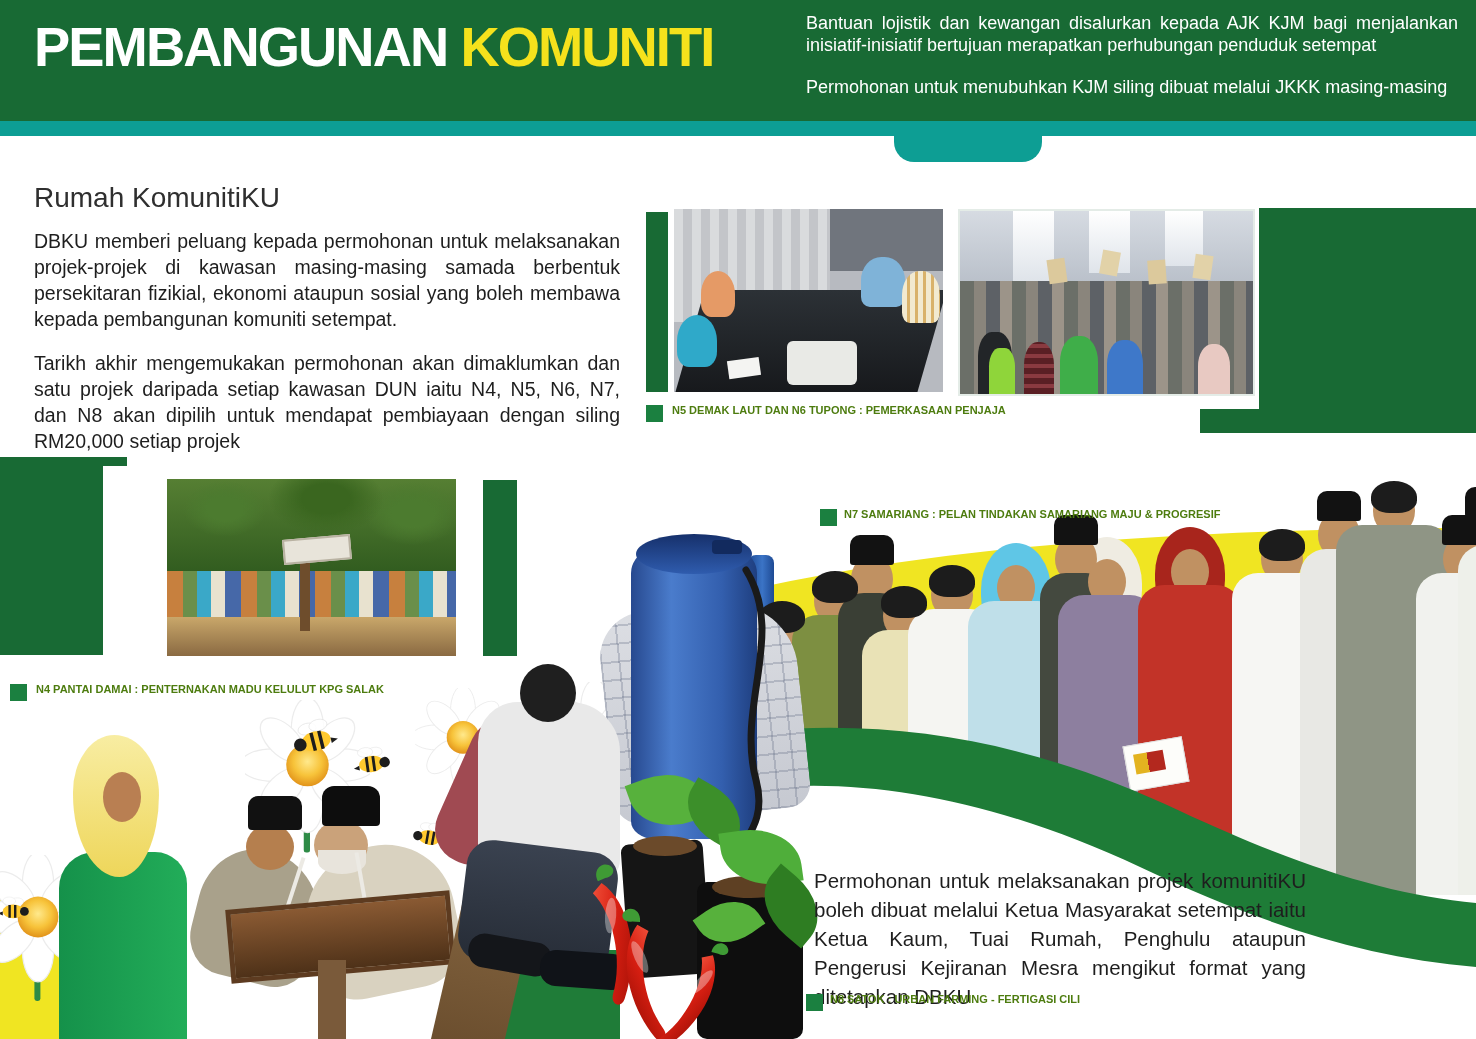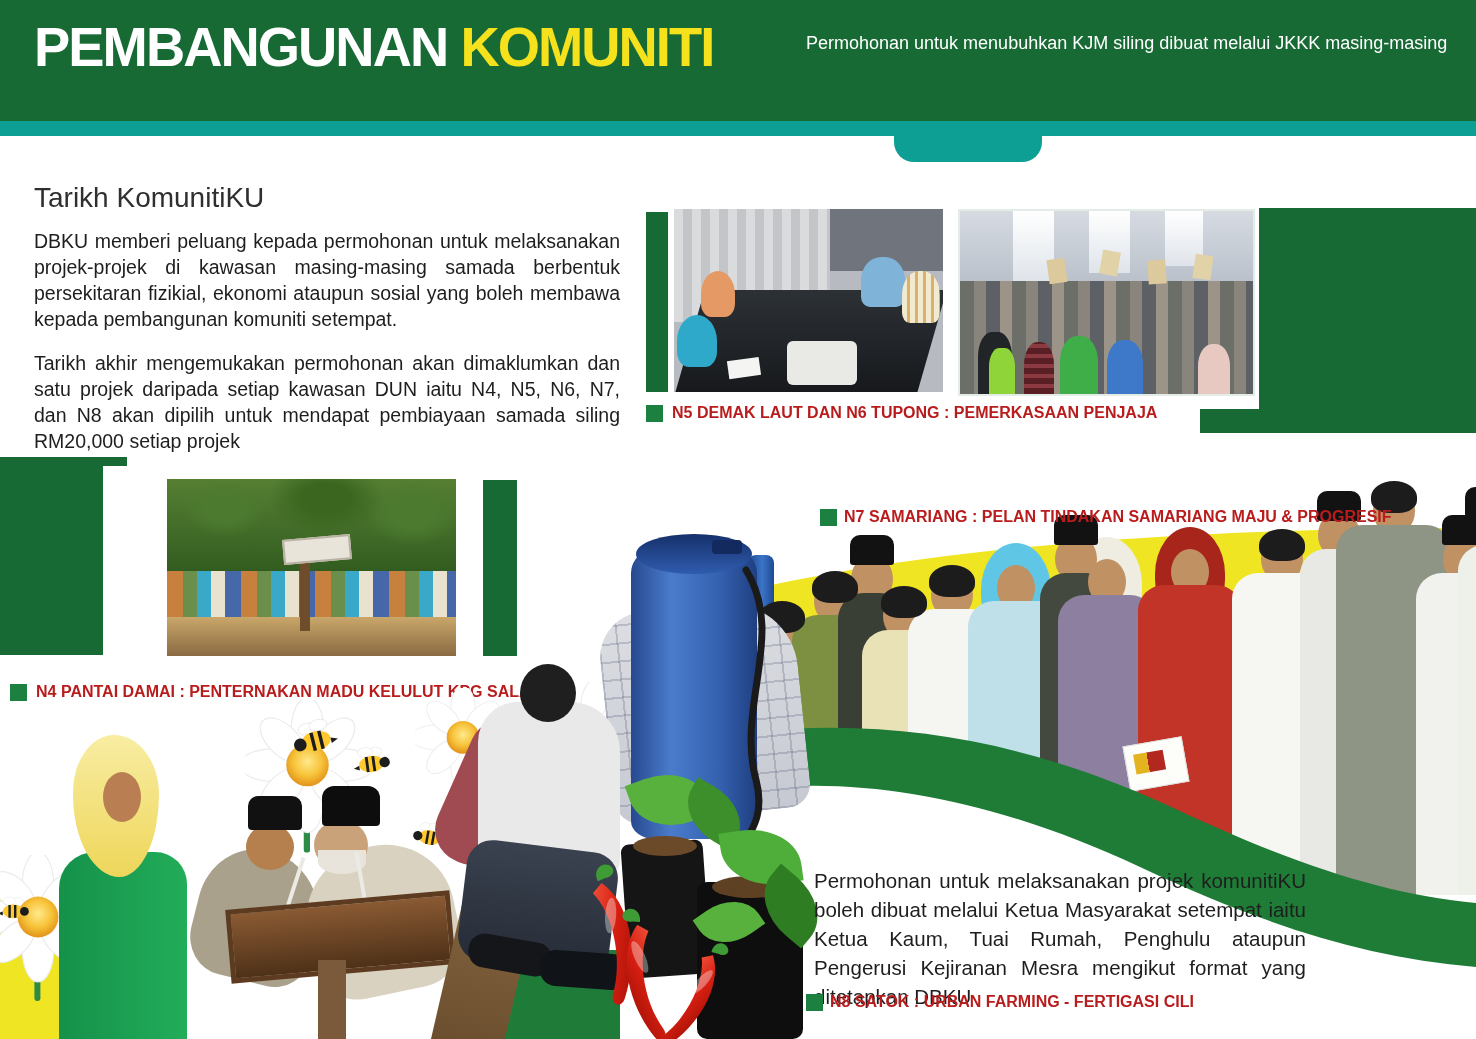--- a/index.html
+++ b/index.html
@@ -25,21 +25,21 @@
   .par2{left:34px;top:350px;width:586px;}
 
   
   .accent-bar{left:646px;top:212px;width:22px;height:180px;background:#186a34;}
   .photo{overflow:hidden;}
   .photo1{left:674px;top:209px;width:269px;height:183px;background:#b7bac0;}
   .photo2{left:958px;top:209px;width:293px;height:183px;background:#9aa2ac;border:2px solid #e4ece7;}
   .greenblock-r{left:1259px;top:208px;width:217px;height:225px;background:#186a34;}
   .greenblock-r-lip{left:1200px;top:409px;width:60px;height:24px;background:#186a34;}
 
-  .caption{font-size:16px;font-weight:700;color:#b91c1c;white-space:nowrap;}
+  .caption{font-size:11px;font-weight:700;color:#4d7c0f;white-space:nowrap;}
   .bullet{width:17px;height:17px;background:#1b8040;display:inline-block;}
 
   
   .greenblock-l{left:0;top:457px;width:103px;height:198px;background:#186a34;}
   .greenblock-l-lip{left:103px;top:457px;width:24px;height:9px;background:#186a34;}
   .photo3{left:167px;top:479px;width:289px;height:177px;background:#5b7a3a;}
   .greenbar-m{left:483px;top:480px;width:34px;height:176px;background:#186a34;}
 
   
   .n7-region{left:740px;top:455px;width:736px;height:584px;}
@@ -172,29 +172,30 @@
         <path d="M30,22 C52,42 56,88 36,128 C32,136 23,132 26,123 C40,92 36,50 21,30 Z" fill="url(#chg)"></path>
         <path d="M27,20 C23,8 35,2 41,9 C44,13 40,18 34,18 Z" fill="#3f9b35"></path>
         <ellipse cx="34" cy="52" rx="5" ry="16" fill="#ffffff" opacity="0.35" transform="rotate(12 34 52)"></ellipse>
       </g>
     </defs>
   </svg>
 
   <div class="abs header">
     <div class="abs title"><span>PEMBANGUNAN </span><span class="yellow">KOMUNITI</span></div>
     <div class="abs hdr-notes">
+      <div class="hdr-note1">Bantuan lojistik dan kewangan disalurkan kepada AJK KJM bagi menjalankan inisiatif-inisiatif bertujuan merapatkan perhubungan penduduk setempat</div>
       <div class="hdr-note2">Permohonan untuk menubuhkan KJM siling dibuat melalui JKKK masing-masing</div>
     </div>
   </div>
   <div class="abs teal-strip"></div>
   <div class="abs teal-tab"></div>
 
-  <div class="abs intro-heading">Tarikh KomunitiKU</div>
+  <div class="abs intro-heading">Rumah KomunitiKU</div>
   <div class="abs body-par par1">DBKU memberi peluang kepada permohonan untuk melaksanakan projek-projek di kawasan masing-masing samada berbentuk persekitaran fizikial, ekonomi ataupun sosial yang boleh membawa kepada pembangunan komuniti setempat.</div>
-  <div class="abs body-par par2">Tarikh akhir mengemukakan permohonan akan dimaklumkan dan satu projek daripada setiap kawasan DUN iaitu N4, N5, N6, N7, dan N8 akan dipilih untuk mendapat pembiayaan samada siling RM20,000 setiap projek</div>
+  <div class="abs body-par par2">Tarikh akhir mengemukakan permohonan akan dimaklumkan dan satu projek daripada setiap kawasan DUN iaitu N4, N5, N6, N7, dan N8 akan dipilih untuk mendapat pembiayaan dengan siling RM20,000 setiap projek</div>
 
   <div class="abs accent-bar"></div>
 
   <div class="abs photo photo1">
     <div class="ph" style="left:0;top:0;width:58%;height:62%;background:repeating-linear-gradient(90deg,#d9dbdd 0 9px,#c3c5c9 9px 18px);"></div>
     <div class="ph" style="right:0;top:0;width:42%;height:34%;background:#70757d;"></div>
     <div class="ph" style="left:6%;right:4%;top:44%;bottom:0;background:linear-gradient(#2c3136,#17191c);transform:skewX(-16deg);"></div>
     <div class="ph" style="left:10%;top:34%;width:34px;height:46px;background:#e59a66;border-radius:50% 50% 30% 30%;"></div>
     <div class="ph" style="left:1%;top:58%;width:40px;height:52px;background:#2fa9c9;border-radius:50% 50% 30% 30%;"></div>
     <div class="ph" style="right:14%;top:26%;width:44px;height:50px;background:#7fb3d8;border-radius:46% 46% 20% 20%;"></div>

